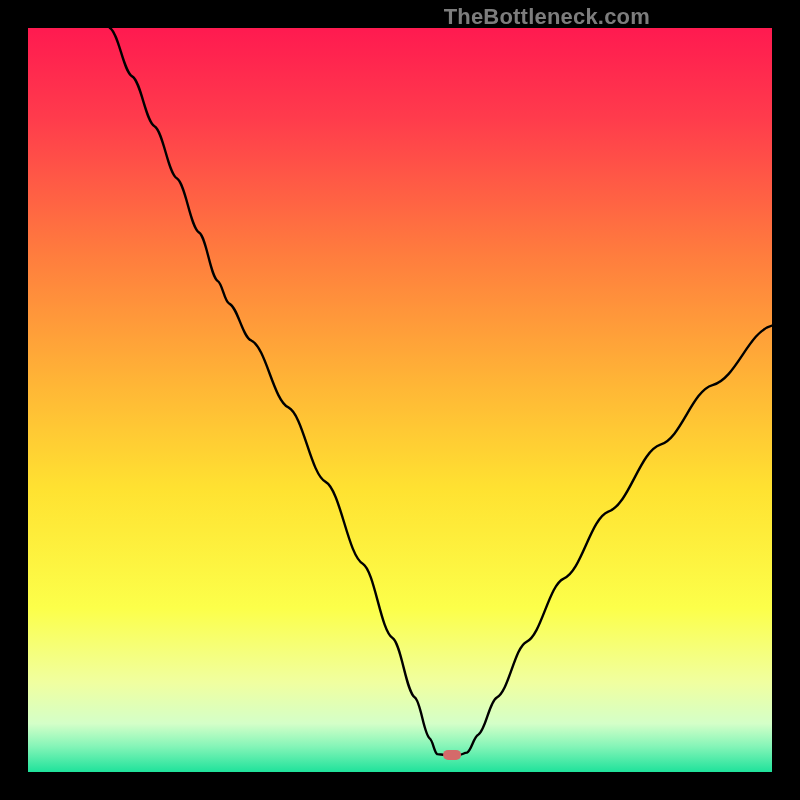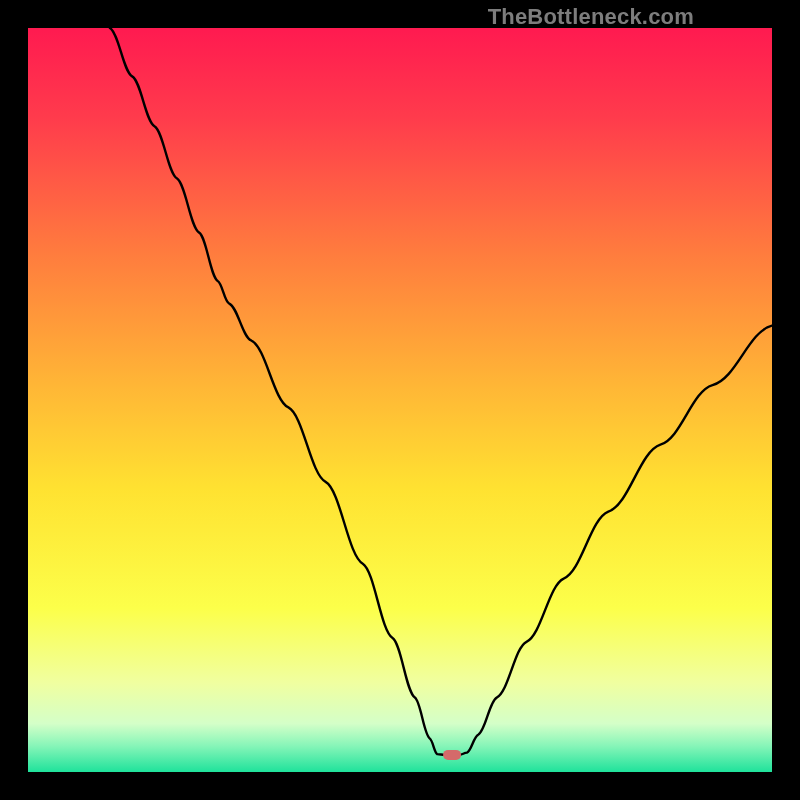--- a/index.html
+++ b/index.html
@@ -11,21 +11,20 @@
     overflow: hidden;
     font-family: Arial, Helvetica, sans-serif;
   }
   .frame {
     position: absolute;
     left: 0;
     top: 0;
     width: 672px;
     height: 800px;
     background: #000;
-    padding-left: 44px;
   }
   .watermark {
     position: absolute;
     top: 4px;
     right: 22px;
     font-size: 22px;
     font-weight: 600;
     color: #7d7d7d;
     letter-spacing: 0.2px;
     z-index: 5;

